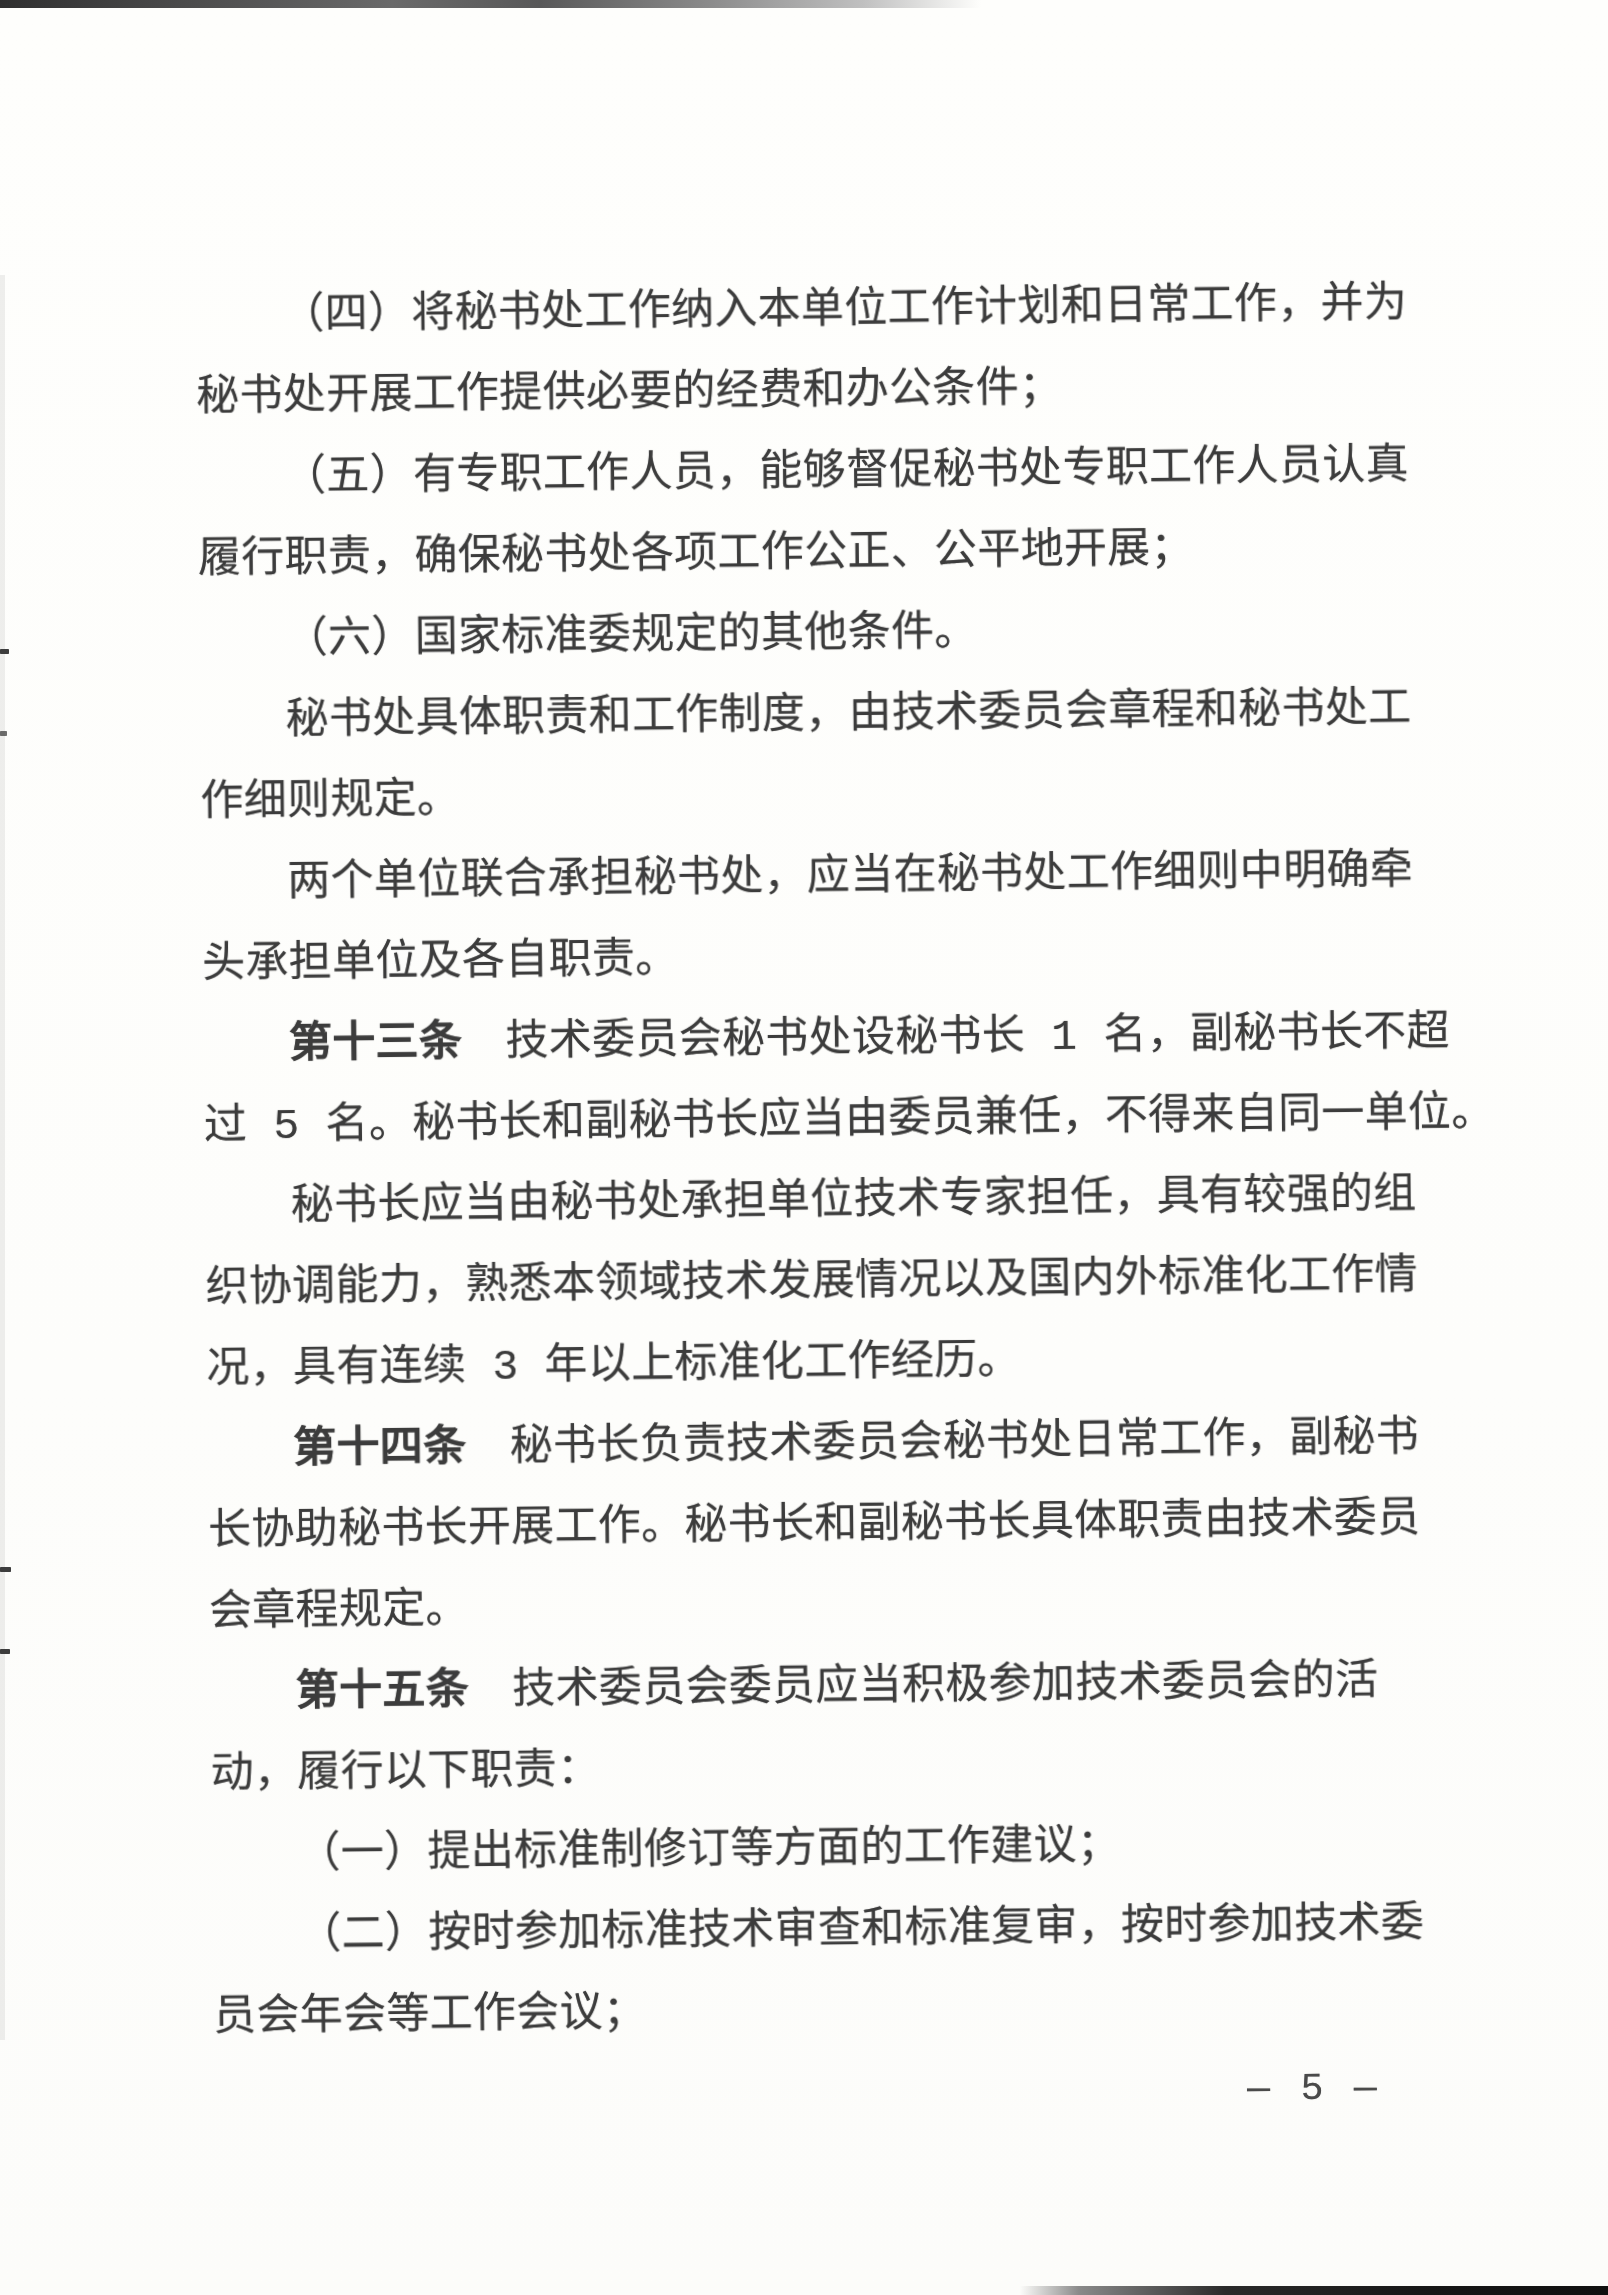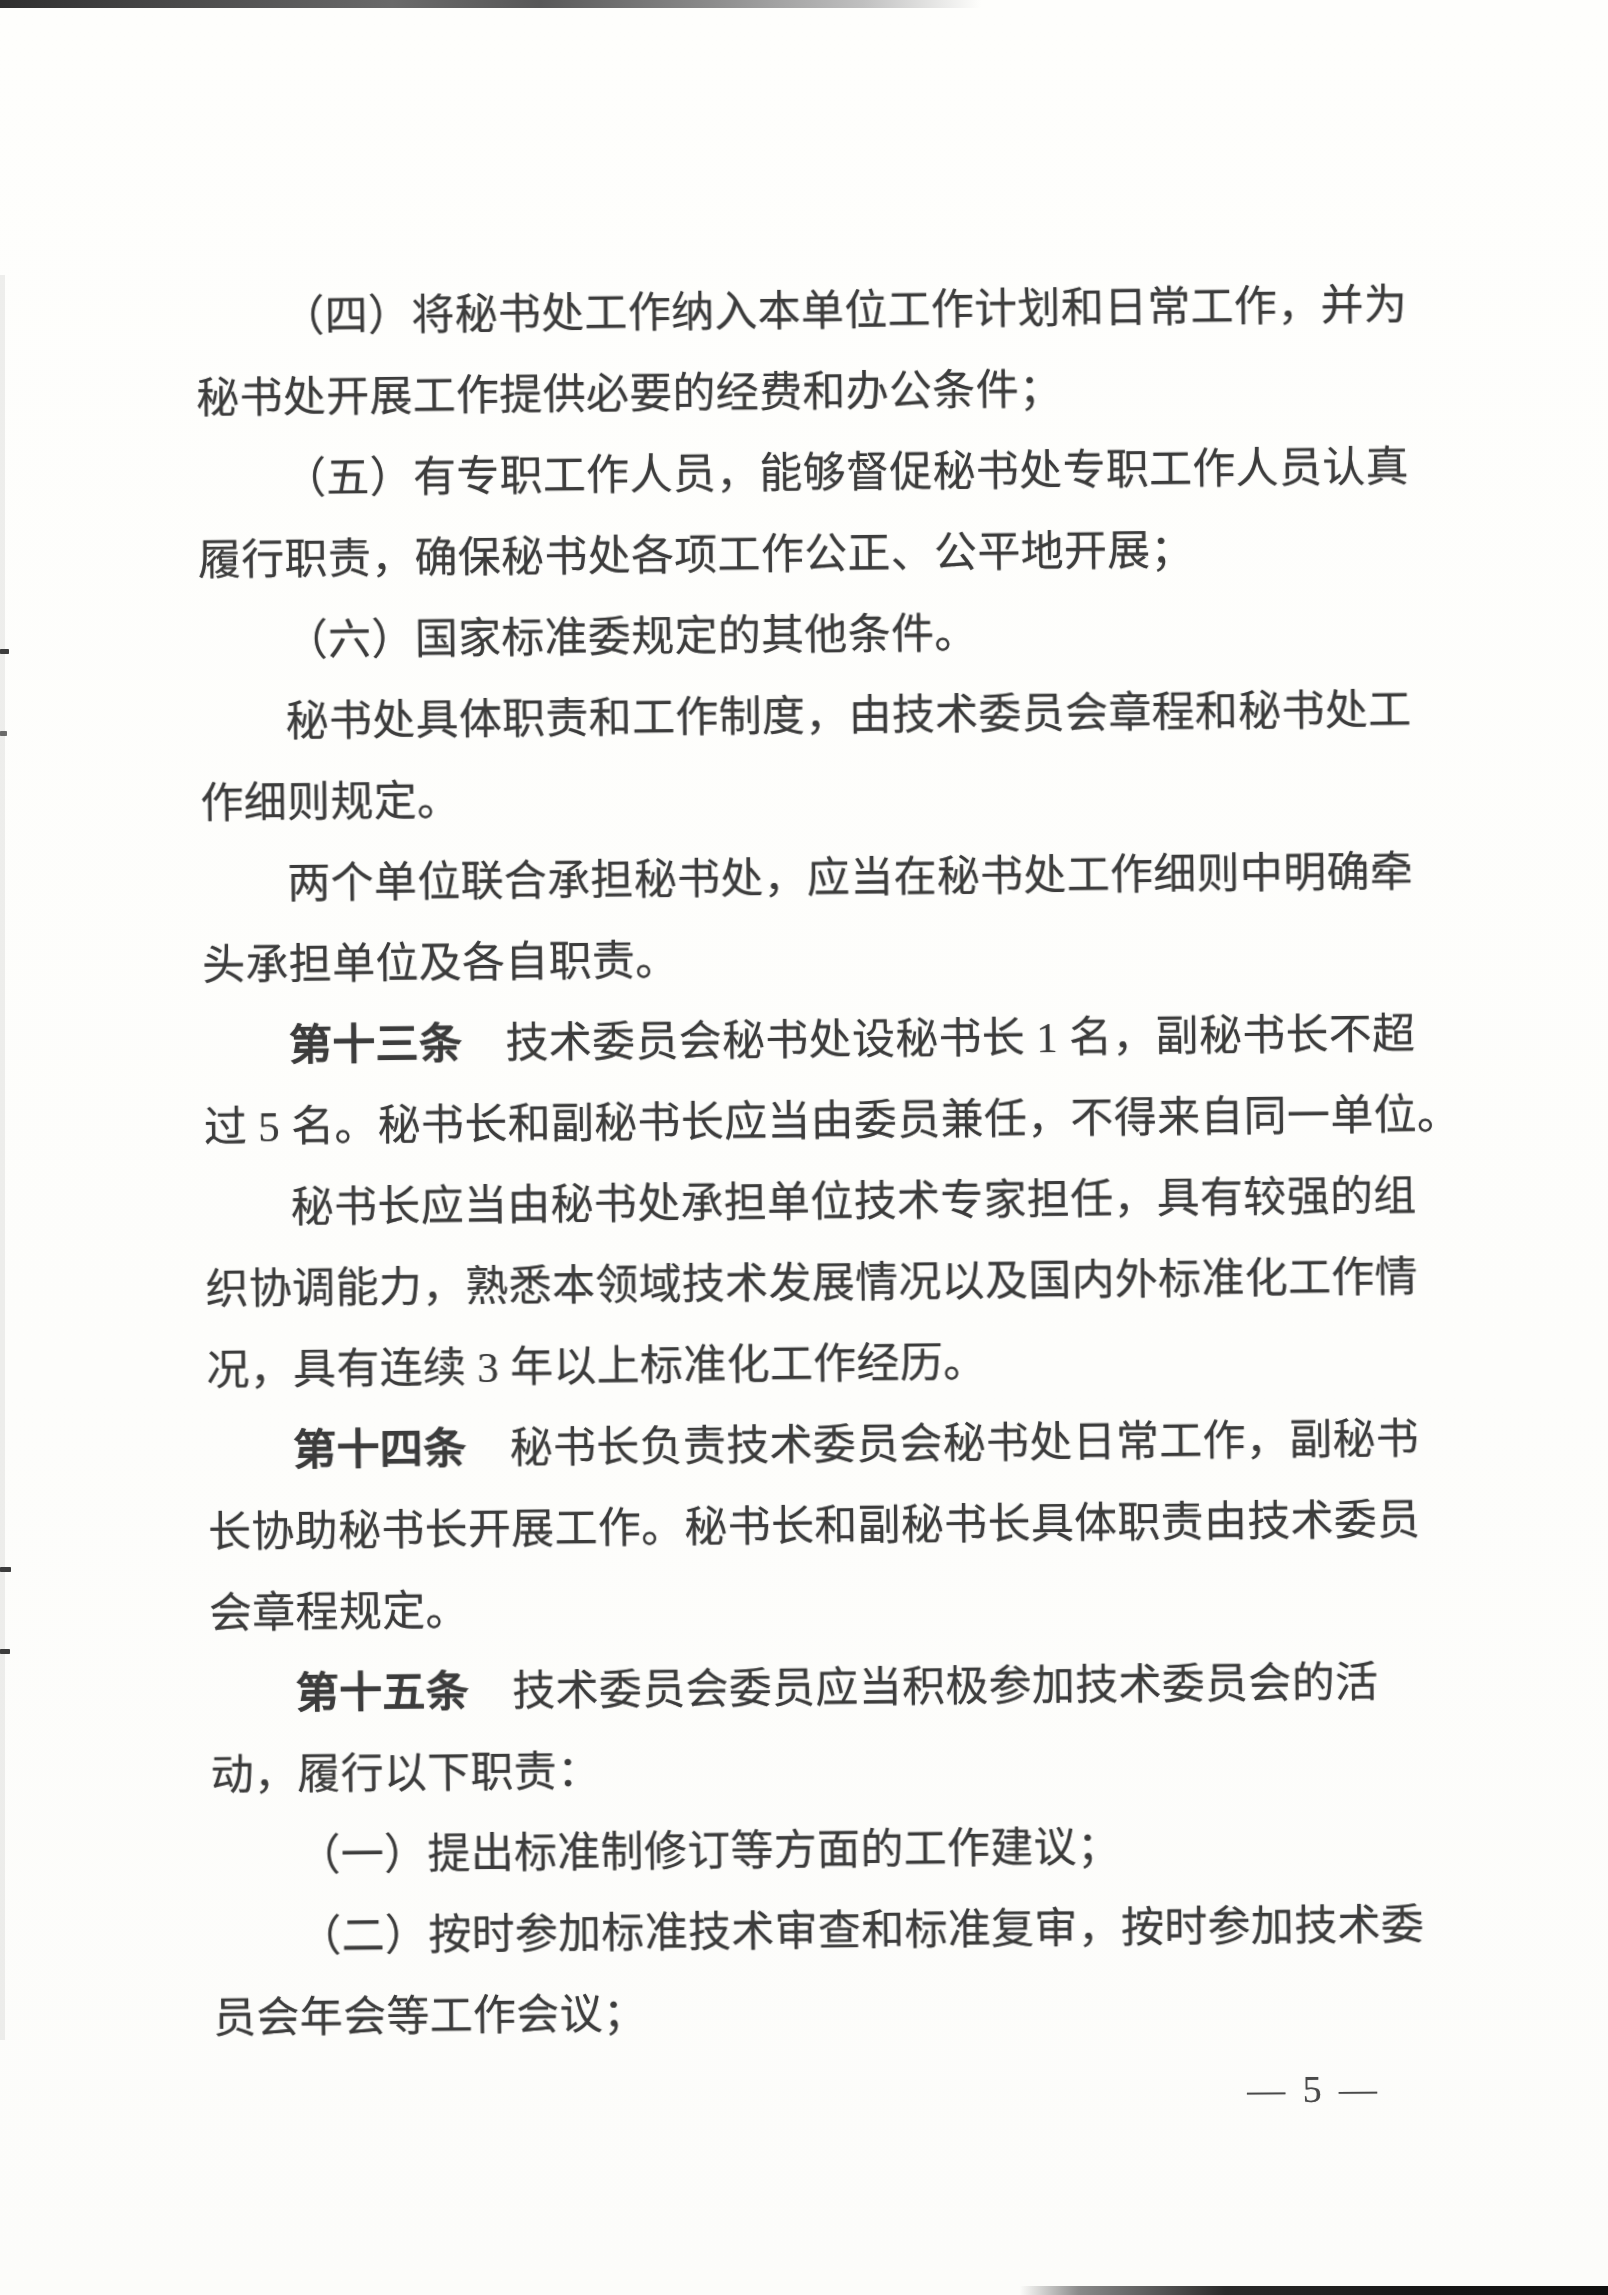--- a/index.html
+++ b/index.html
@@ -11,20 +11,21 @@
     width: 1608px;
     height: 2295px;
     position: relative;
     overflow: hidden;
     font-family: "Liberation Serif", "DejaVu Serif", serif;
   }
   .page {
     position: absolute;
     inset: 0;
     background: linear-gradient(180deg, #fefefc 0%, #fdfdfb 60%, #fcfcfa 100%);
+    font-family: Liberation Mono, monospace;
   }
   
   .edge-top {
     position: absolute;
     left: 0; top: 0;
     width: 981px; height: 7.8px;
     background: linear-gradient(to right,
       #2f2f2f 0%, #4a4a4a 18%, #6a6a6a 40%, #585858 55%,
       #8a8a8a 72%, #c0c0c0 88%, rgba(255,255,255,0) 100%);
   }

